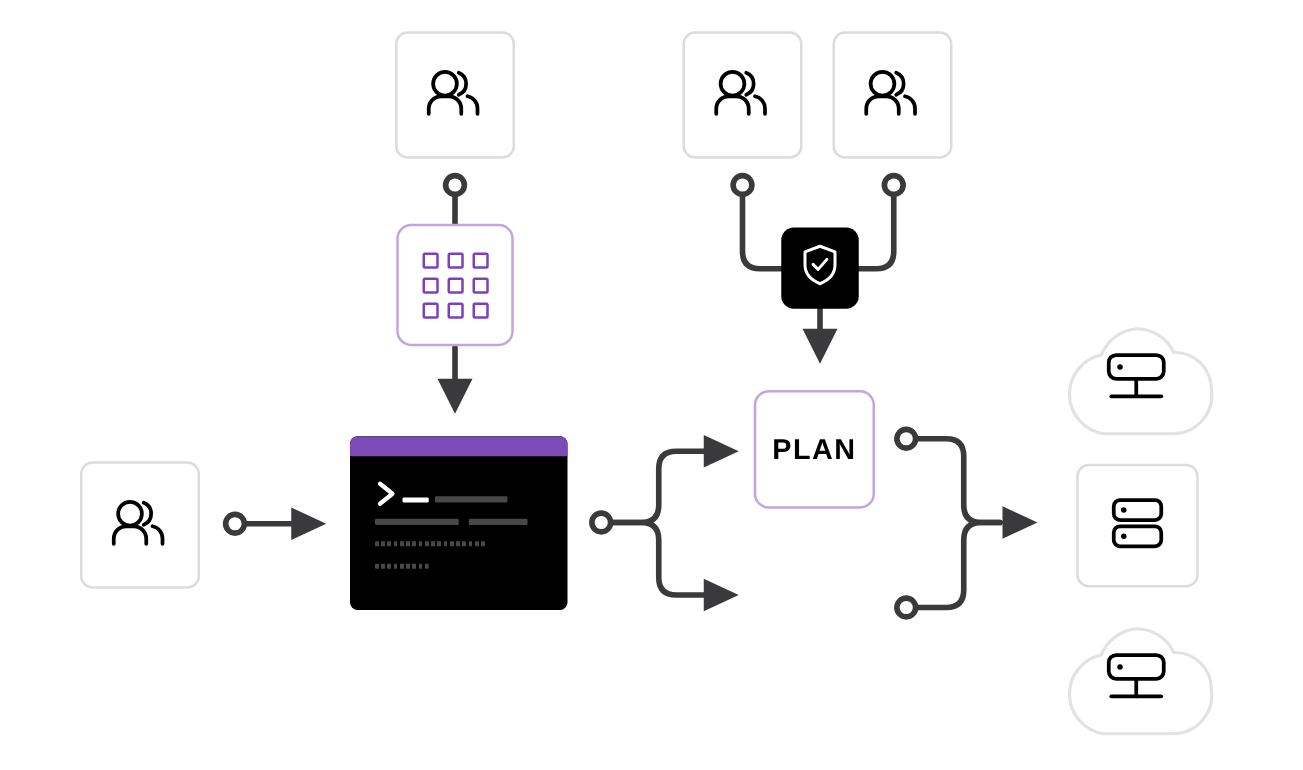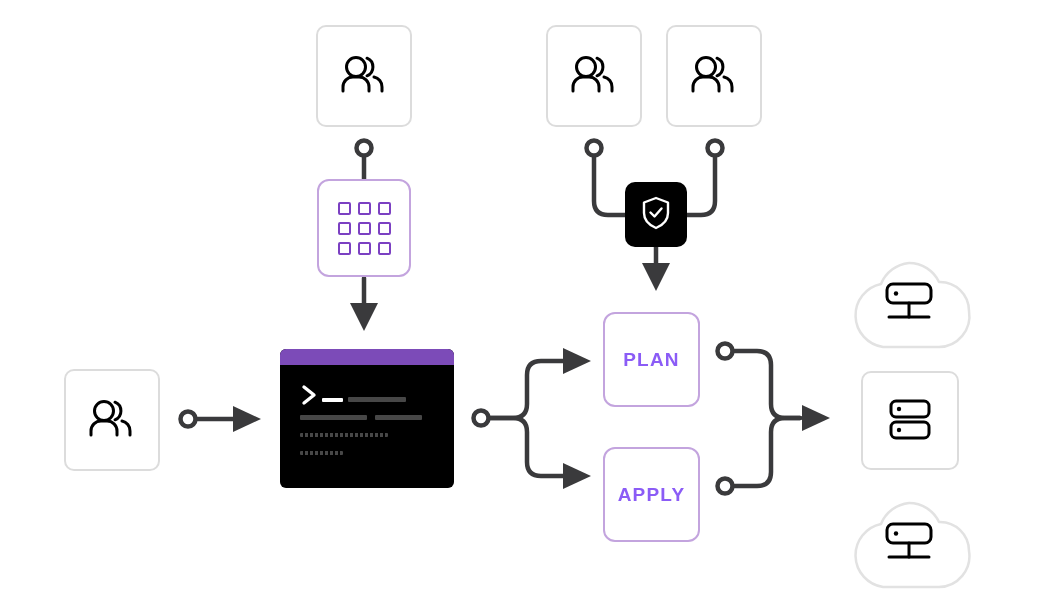--- a/index.html
+++ b/index.html
@@ -34,22 +34,22 @@
   .card-purple {
     background: #ffffff;
     border: 2.5px solid #c3a4de;
     border-radius: 12px;
   }
   .card-black {
     background: #000000;
     border-radius: 10px;
   }
   .stage-label {
-    color: #8b5cf6;
-    font-size: 19px;
+    color: #000000;
+    font-size: 23px;
     font-weight: bold;
     letter-spacing: 1.2px;
     font-family: "Liberation Sans", sans-serif;
     user-select: none;
   }
   
   .terminal {
     position: absolute;
     background: #000000;
     border-radius: 6px;
@@ -256,23 +256,20 @@
       <span class="term-line line-solid" style="left:95px; top:50px; width:47px; height:5px;"></span>
       <span class="term-line line-dotted" style="left:20px; top:68px; width:88px; height:4px;"></span>
       <span class="term-line line-dotted" style="left:20px; top:86px; width:43px; height:4px;"></span>
     </div>
   </div>
 
   <div class="node card-purple" style="left:603px; top:312px; width:97px; height:95px;">
     <span class="stage-label">PLAN</span>
   </div>
 
-  <div class="node card-purple" style="left:603px; top:447px; width:97px; height:95px;">
-    <span class="stage-label">APPLY</span>
-  </div>
 
   <div class="cloud-node" style="left:843px; top:252px; width:133px; height:98px;">
     <svg width="133" height="98" viewBox="0 0 133 98">
       <path d="M40,95 a32,32 0 0 1 -2,-63 a34,34 0 0 1 28,-21 a33,33 0 0 1 30,19 a29,29 0 0 1 30,29 a31,31 0 0 1 -30,36 Z" fill="none" stroke="#e2e2e2" stroke-width="2.5" stroke-linejoin="round"></path>
       <g transform="translate(44,32)">
         <rect x="0" y="0" width="44" height="19" rx="6" fill="none" stroke="#000" stroke-width="3"></rect>
         <circle cx="9" cy="9.5" r="2.2" fill="#000"></circle>
         <line x1="22" y1="19" x2="22" y2="33" stroke="#000" stroke-width="3" stroke-linecap="round"></line>
         <line x1="2" y1="33" x2="42" y2="33" stroke="#000" stroke-width="3" stroke-linecap="round"></line>
       </g>

